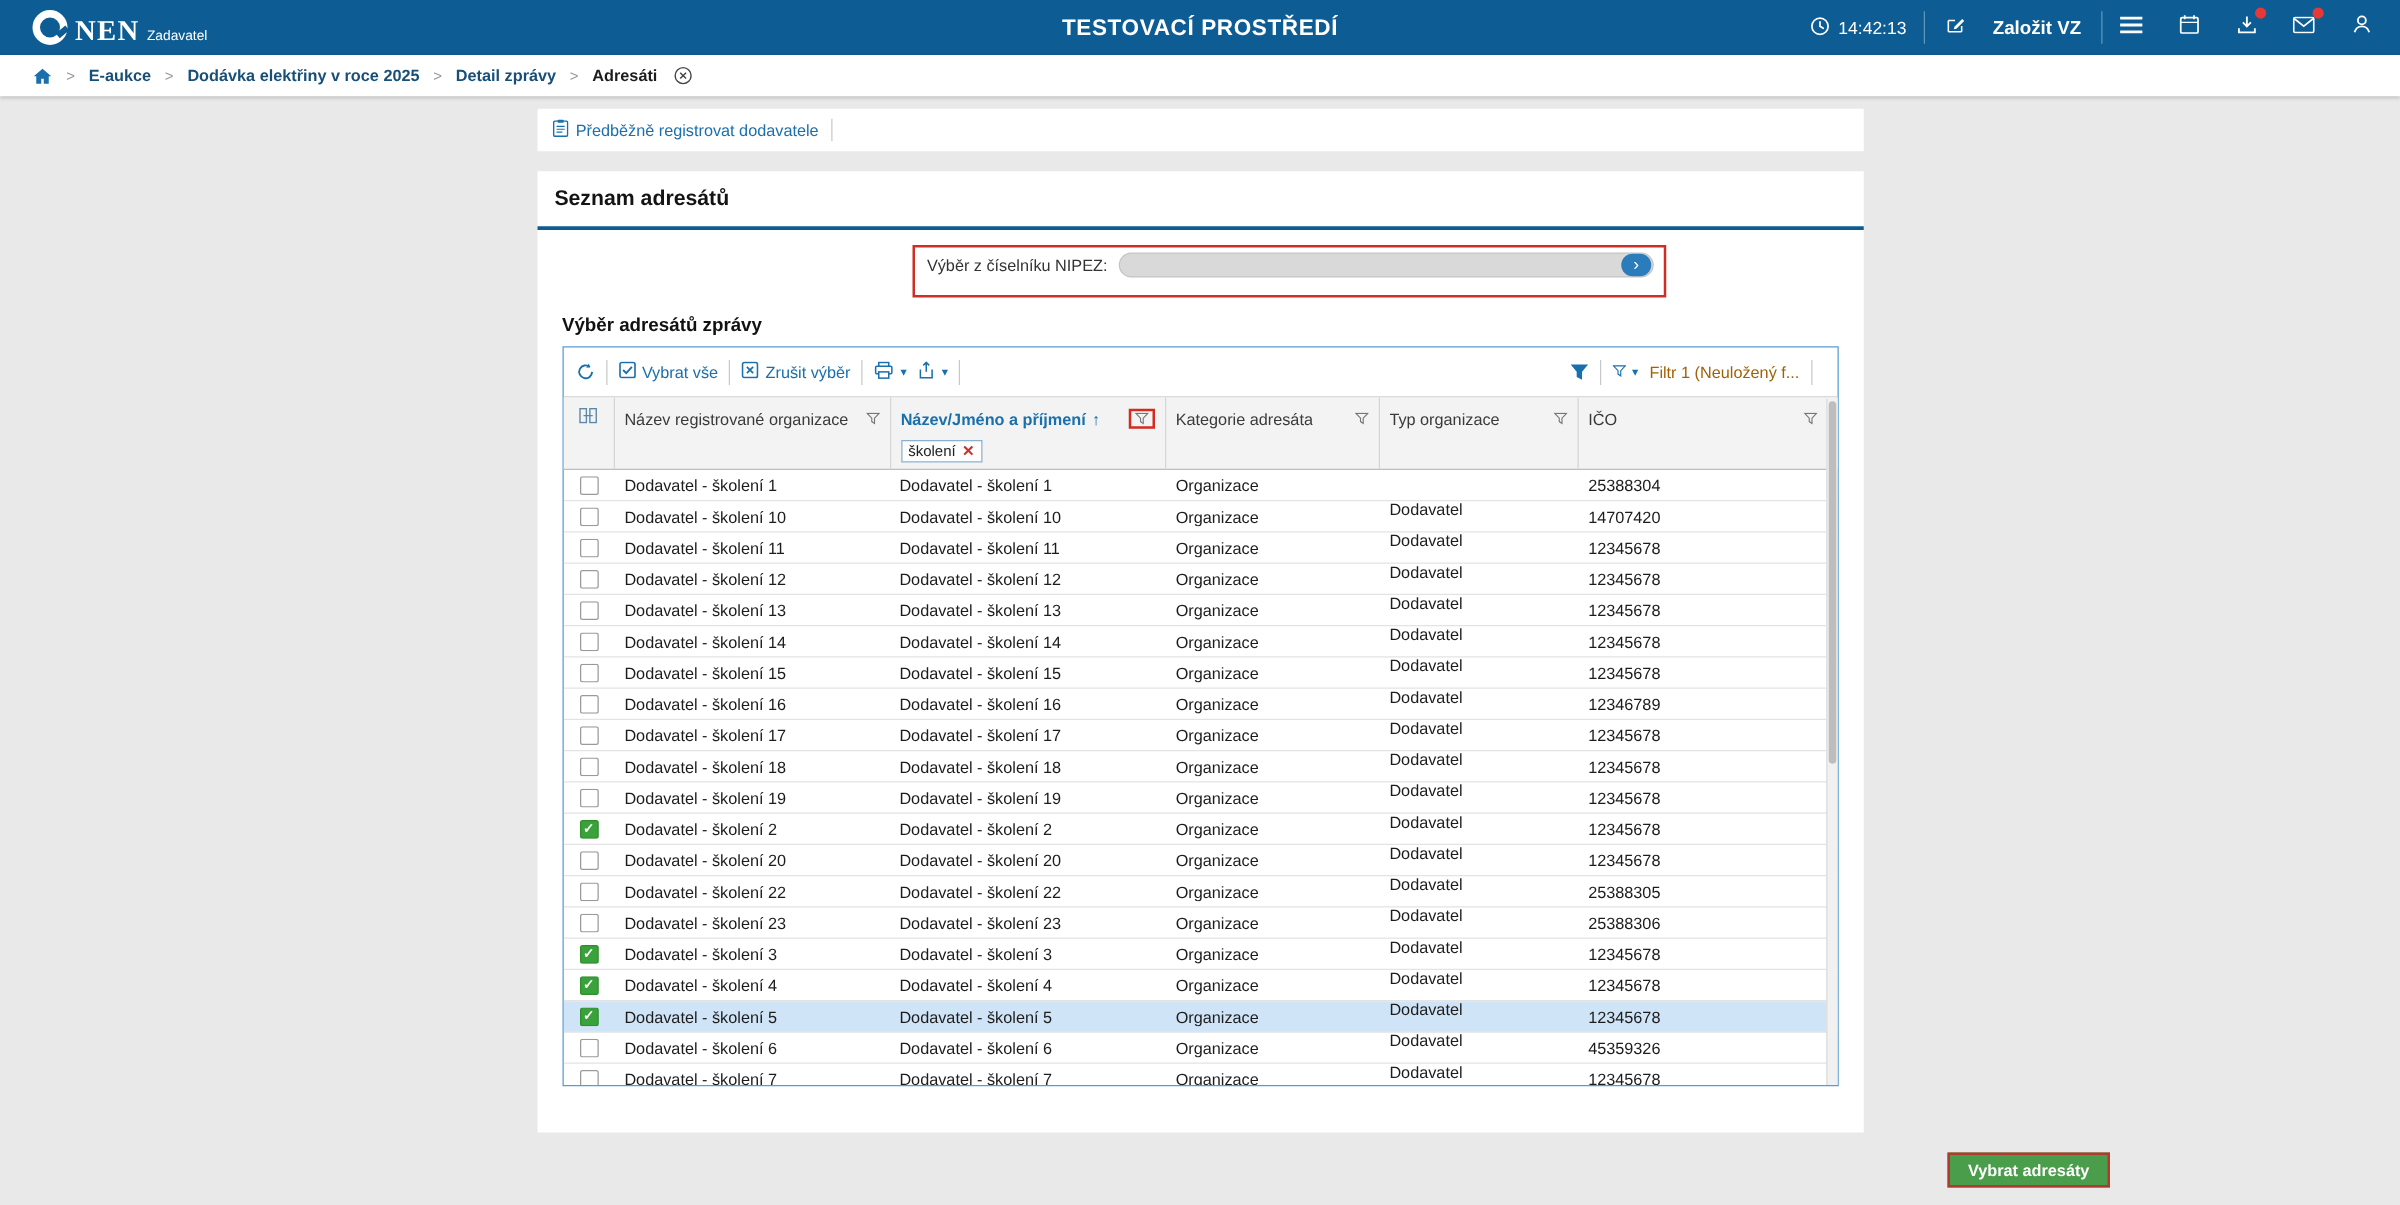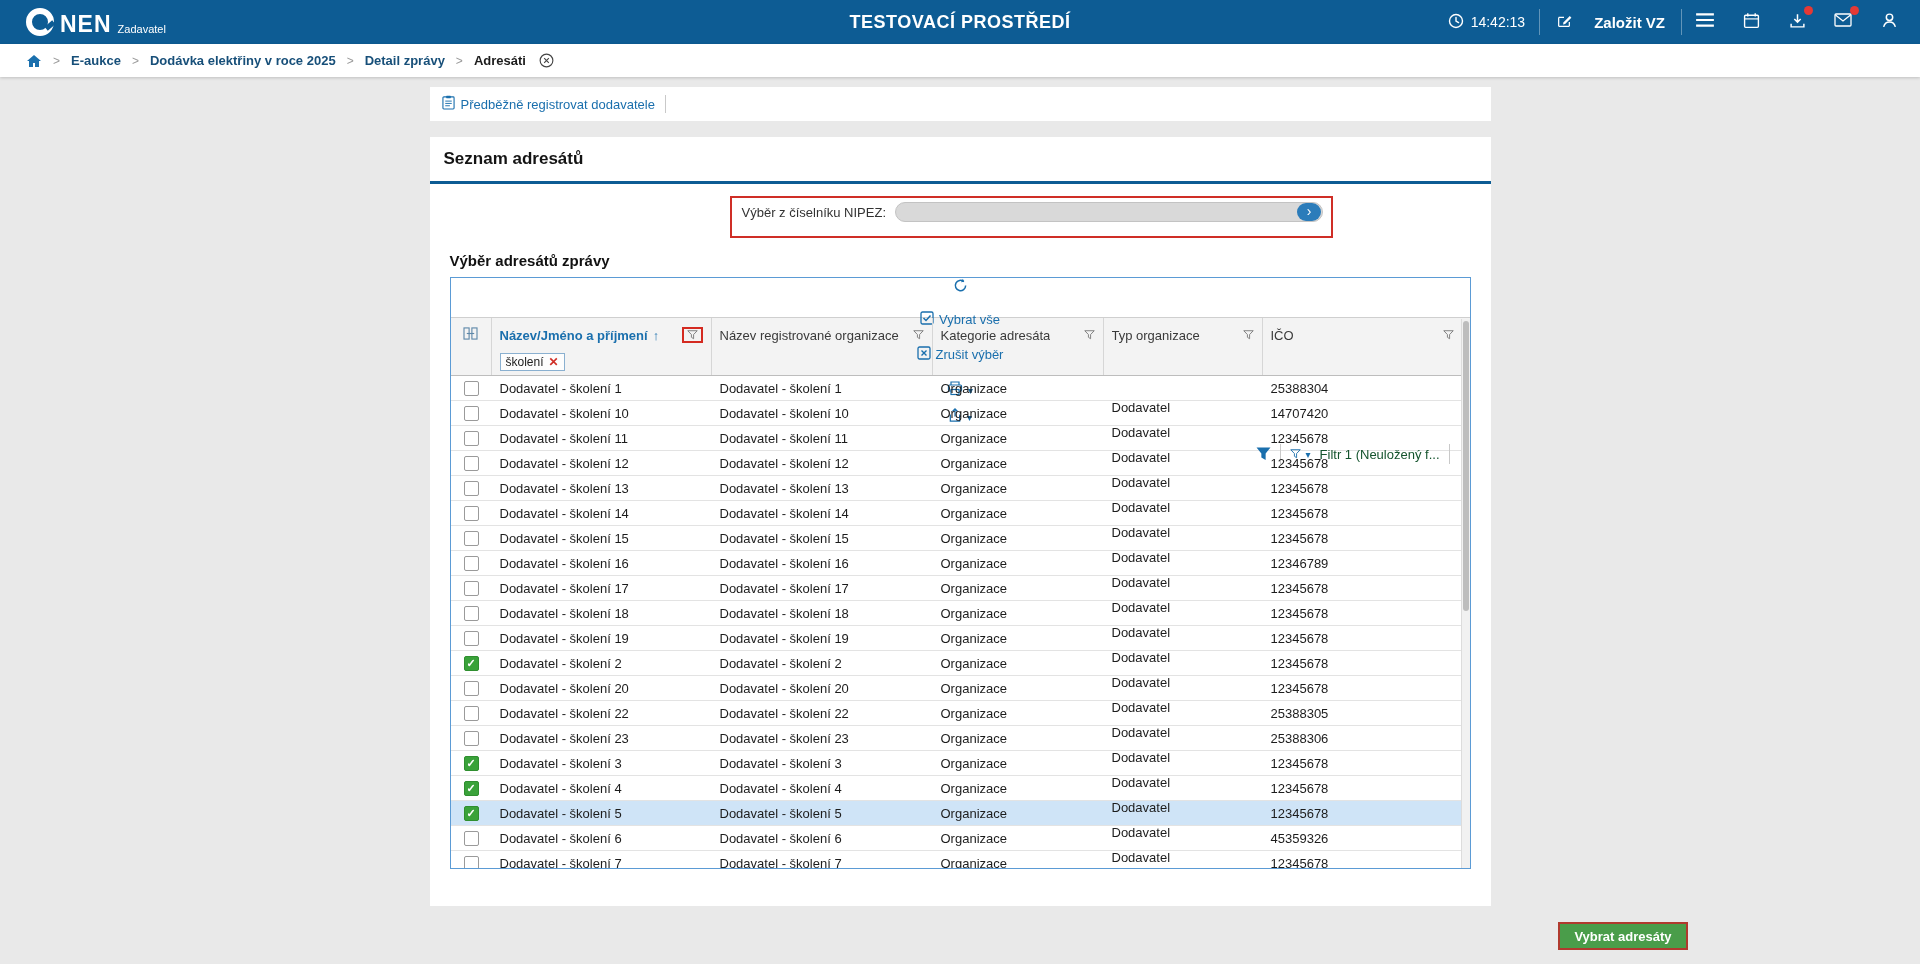--- a/index.html
+++ b/index.html
@@ -4,21 +4,21 @@
 <style>
   * { margin:0; padding:0; box-sizing:border-box; }
   html,body { width:1920px; height:964px; overflow:hidden; }
   body { font-family:"Liberation Sans", sans-serif; background:#e9e9e9; }
 
   
   .topbar { height:44px; background:#0d5c94; display:flex; align-items:center; color:#fff; position:relative; }
   .logo-area { display:flex; align-items:flex-end; gap:6px; margin-left:26px; cursor:pointer; }
   .logo-ring { width:28px; height:28px; border:6px solid #fff; border-radius:50%; position:relative; align-self:center; }
   .logo-ring::after { content:""; position:absolute; right:-7px; top:9px; width:10px; height:5px; background:#0d5c94; transform:rotate(-40deg); }
-  .logo-text { font-size:23px; font-weight:bold; letter-spacing:1px; line-height:1; }
+  .logo-text { font-size:23px; font-weight:bold; letter-spacing:1px; line-height:1;font-family:Liberation Serif, serif; }
   .logo-sub { font-size:11px; padding-bottom:1px; }
   .env-title { position:absolute; left:50%; transform:translateX(-50%); font-size:18px; font-weight:bold; letter-spacing:.5px; }
   .topbar-right { margin-left:auto; display:flex; align-items:center; margin-right:8px; }
   .time-group { display:flex; align-items:center; gap:7px; font-size:14px; padding:0 14px; }
   .tb-vsep { width:1px; height:26px; background:rgba(255,255,255,.35); }
   .vz-btn { display:flex; align-items:center; gap:22px; font-size:15px; font-weight:bold; padding:0 16px; cursor:pointer; }
   .icon-btn { width:46px; height:44px; display:flex; align-items:center; justify-content:center; position:relative; cursor:pointer; }
   .badge-dot { position:absolute; top:6px; right:7px; width:9px; height:9px; background:#e53935; border-radius:50%; }
 
   
@@ -43,27 +43,27 @@
   .nipez-row { margin-top:12px; padding-left:300px; }
   .nipez-group { display:inline-flex; align-items:center; gap:9px; border:2px solid #cf2e26; padding:4px 8px 14px 10px; background:#fff; }
   .nipez-label { font-size:13px; color:#333; white-space:nowrap; }
   .nipez-field { width:428px; height:20px; background:#d9d9d9; border:1px solid #c3c3c3; border-radius:10px; position:relative; cursor:pointer; }
   .nipez-arrow { position:absolute; right:1px; top:0px; width:24px; height:18px; background:#2b7cba; border-radius:9px; color:#fff; font-size:14px; line-height:17px; text-align:center; cursor:pointer; }
 
   .subsection-title { margin:14px 0 6px 20px; font-size:15px; font-weight:bold; color:#111; height:19px; }
 
   
   .grid-wrap { margin:0 20px; border:1px solid #5b9bd5; background:#fff; position:relative; }
-  .grid-toolbar { height:40px; display:flex; align-items:center; padding:0 10px; gap:9px; border-bottom:1px solid #cfcfcf;flex-direction:column; }
+  .grid-toolbar { height:40px; display:flex; align-items:center; padding:0 10px; gap:9px; border-bottom:1px solid #cfcfcf; }
   .tb-link { display:flex; align-items:center; gap:5px; color:#1a6fad; font-size:13px; cursor:pointer; white-space:nowrap; }
   .tb-sep { width:1px; height:20px; background:#c9c9c9; }
   .tb-icon { display:flex; align-items:center; cursor:pointer; }
   .caret { color:#1a6fad; font-size:10px; }
   .tb-right { margin-left:auto; display:flex; align-items:center; gap:9px; padding-right:10px; }
-  .filter-text { color:#14532d; font-size:13px; white-space:nowrap; }
+  .filter-text { color:#a16207; font-size:13px; white-space:nowrap; }
 
   .grid-header { display:flex; background:#f3f3f3; border-bottom:1px solid #bdbdbd; height:58px; }
   .hcol { border-right:1px solid #d6d6d6; }
   .hcol:last-child { border-right:none; }
   .hc0 { width:41px; } .hc1 { width:220px; } .hc2 { width:221px; } .hc3 { width:171px; } .hc4 { width:159px; } .hc5 { flex:1; }
   .trow { height:34px; display:flex; align-items:center; justify-content:space-between; padding:0 8px; }
   .hc0 .trow { justify-content:center; padding:0; }
   .hc5 .trow { padding-right:16px; }
   .hlabel { font-size:13px; color:#3a3a3a; white-space:nowrap; overflow:hidden; }
   .hlabel.sorted { color:#1a6fad; font-weight:bold; display:flex; align-items:center; gap:5px; }
@@ -295,48 +295,48 @@
           <div class="trow">
             <span>
               <svg width="15" height="13" viewBox="0 0 16 14">
                   <rect x="1" y="1" width="5.5" height="12" fill="none" stroke="#5d87a8" stroke-width="1.2"></rect>
                   <rect x="9.5" y="1" width="5.5" height="12" fill="none" stroke="#5d87a8" stroke-width="1.2"></rect>
                   <path d="M4 7h8" stroke="#5d87a8" stroke-width="1.2"></path>
                 </svg>
             </span>
           </div>
         </div>
-        <div class="hcol hc1">
-          <div class="trow">
-            <span class="hlabel sorted">
-              <span>Název/Jméno a příjmení</span>
-              <span class="sort-arrow">↑</span>
-            </span>
-            <span class="red-box">
-              <span class="funnel">
-                <svg width="11" height="10" viewBox="0 0 12 11">
-                    <path d="M0.8 0.8h10.4L7.2 5v4.6L4.8 8V5z" fill="none" stroke="#777" stroke-width="1"></path>
-                  </svg>
-              </span>
-            </span>
-          </div>
-          <div class="chip-row">
-            <span class="chip">
-              <span>školení</span>
-              <span class="chip-x">✕</span>
-            </span>
-          </div>
-        </div>
         <div class="hcol hc2">
           <div class="trow">
             <span class="hlabel">Název registrované organizace</span>
             <span class="funnel">
               <svg width="11" height="10" viewBox="0 0 12 11">
                   <path d="M0.8 0.8h10.4L7.2 5v4.6L4.8 8V5z" fill="none" stroke="#777" stroke-width="1"></path>
                 </svg>
+            </span>
+          </div>
+        </div>
+        <div class="hcol hc1">
+          <div class="trow">
+            <span class="hlabel sorted">
+              <span>Název/Jméno a příjmení</span>
+              <span class="sort-arrow">↑</span>
+            </span>
+            <span class="red-box">
+              <span class="funnel">
+                <svg width="11" height="10" viewBox="0 0 12 11">
+                    <path d="M0.8 0.8h10.4L7.2 5v4.6L4.8 8V5z" fill="none" stroke="#777" stroke-width="1"></path>
+                  </svg>
+              </span>
+            </span>
+          </div>
+          <div class="chip-row">
+            <span class="chip">
+              <span>školení</span>
+              <span class="chip-x">✕</span>
             </span>
           </div>
         </div>
         <div class="hcol hc3">
           <div class="trow">
             <span class="hlabel">Kategorie adresáta</span>
             <span class="funnel">
               <svg width="11" height="10" viewBox="0 0 12 11">
                   <path d="M0.8 0.8h10.4L7.2 5v4.6L4.8 8V5z" fill="none" stroke="#777" stroke-width="1"></path>
                 </svg>

